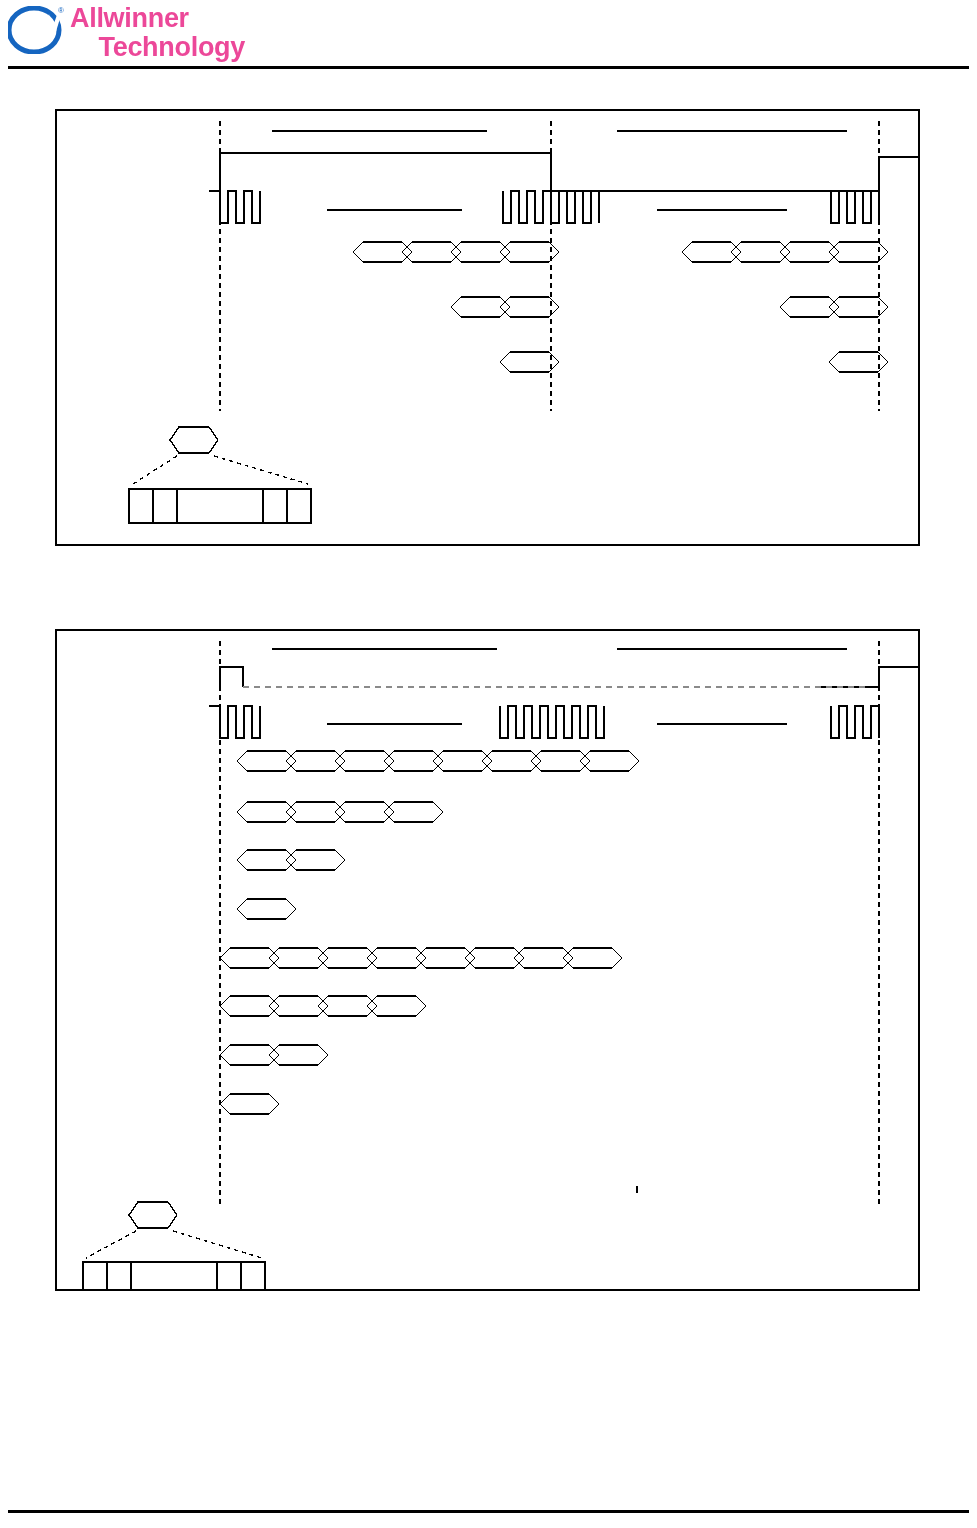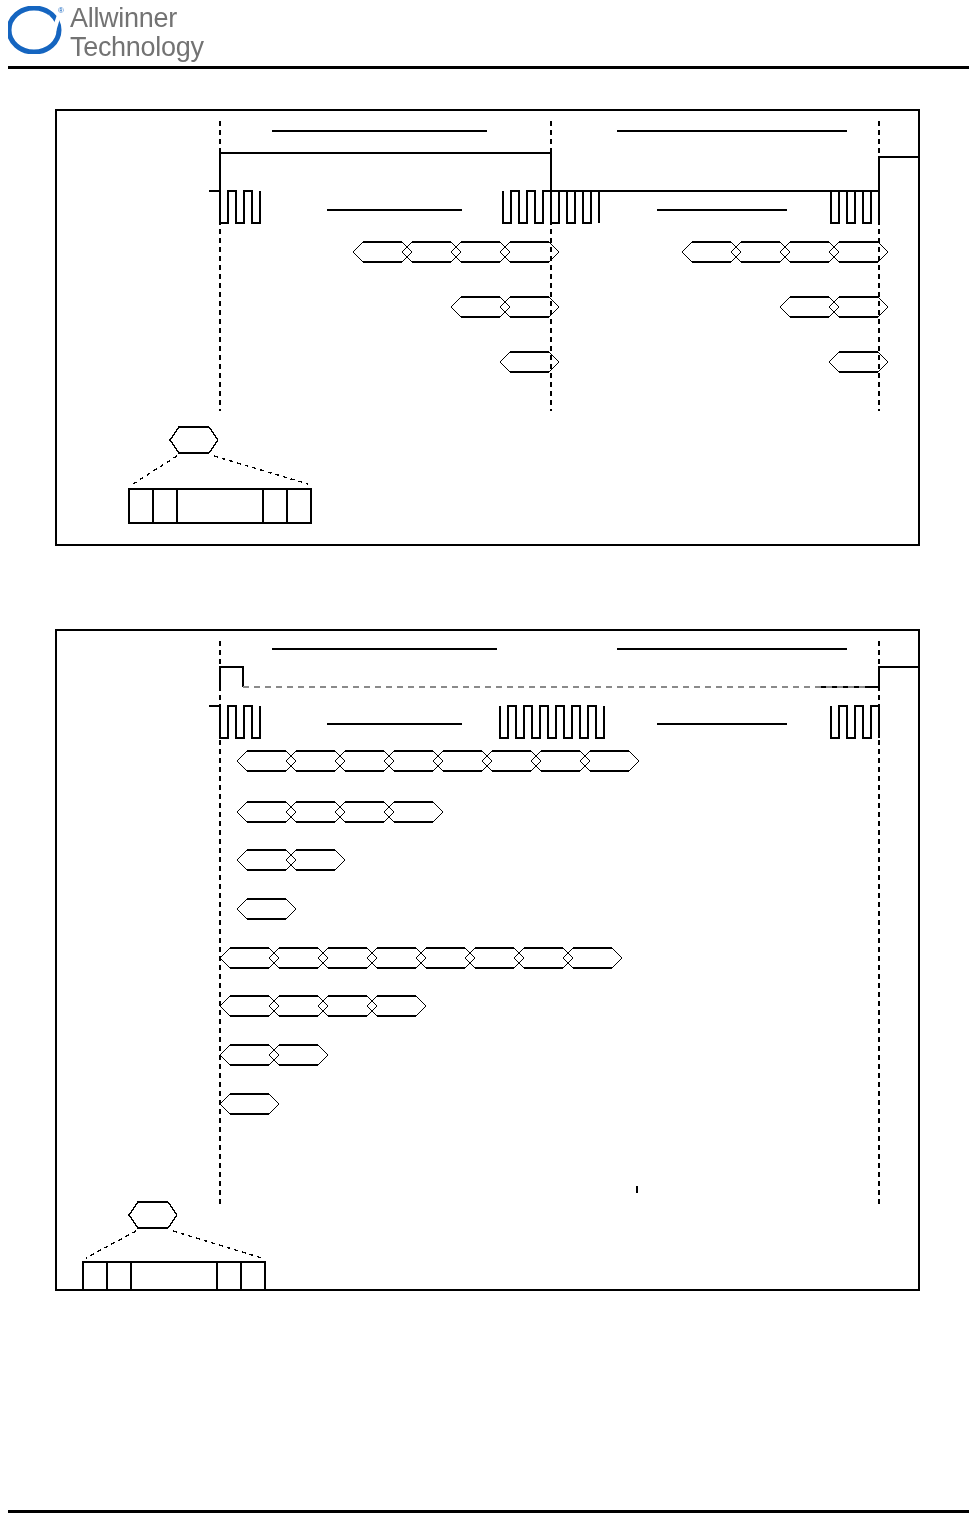--- a/index.html
+++ b/index.html
@@ -8,24 +8,24 @@
     width:977px;height:1528px;position:relative;overflow:hidden;
     font-family:"Liberation Sans", sans-serif;color:#000;
   }
 
   
   .page-header{position:absolute;left:0;top:0;width:977px;height:70px;}
   .logo-wrap{position:absolute;left:8px;top:4px;width:230px;height:58px;}
   .logo-mark{position:absolute;left:0;top:2px;width:58px;height:48px;}
   .logo-text{
     position:absolute;left:62px;top:-2px;width:175px;height:62px;
-    color:#737373;font-weight:normal;line-height:1.0;
+    color:#ec4899;font-weight:bold;line-height:1.0;
   }
   .logo-l1{font-size:27px;letter-spacing:-0.3px;display:block;padding-top:3px;}
-  .logo-l2{font-size:27px;letter-spacing:-0.3px;display:block;padding-top:2px;}
+  .logo-l2{font-size:27px;letter-spacing:-0.3px;display:block;padding-top:2px;text-align:right;}
   .logo-reg{position:absolute;left:50px;top:2px;font-size:8px;color:#1565c0;}
   .header-rule{position:absolute;left:8px;top:66px;width:961px;height:3px;background:#000;}
 
   
   .footer-rule{position:absolute;left:8px;top:1510px;width:961px;height:3px;background:#000;}
 
   
   .figure{position:absolute;border:2px solid #000;box-sizing:border-box;background:#fff;}
   #figure-1{left:55px;top:109px;width:865px;height:437px;}
   #figure-2{left:55px;top:629px;width:865px;height:662px;}

